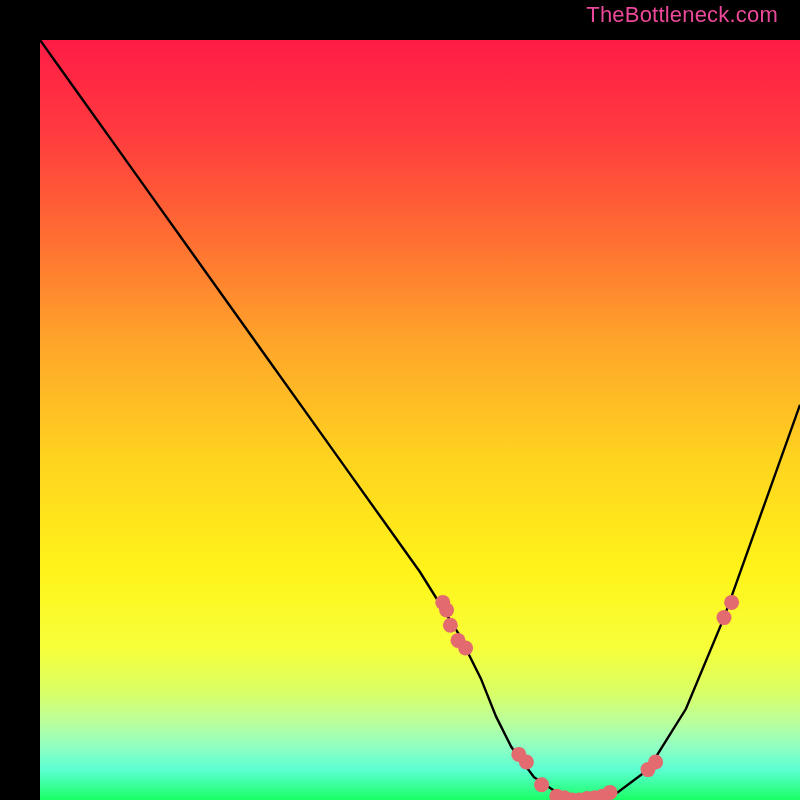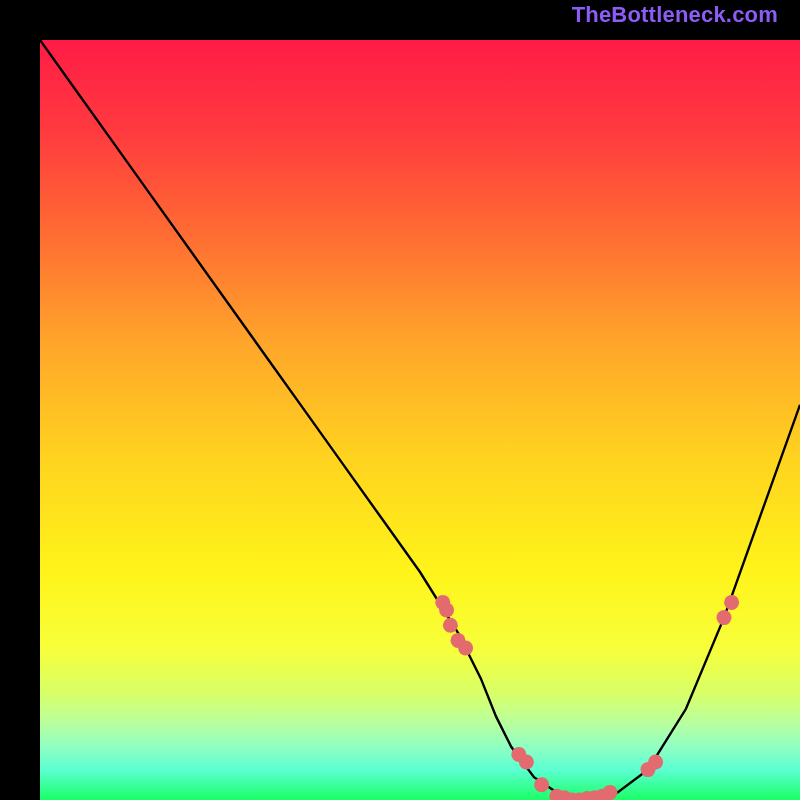--- a/index.html
+++ b/index.html
@@ -16,23 +16,23 @@
     left: 20px;
     top: 20px;
     width: 760px;
     height: 760px;
     background: #000;
   }
   .watermark {
     position: absolute;
     top: 2px;
     right: 22px;
-    color: #8b5cf6;
+    color: #ec4899;
     font-size: 22px;
-    font-weight: 700;
+    font-weight: 400;
     letter-spacing: 0.2px;
     z-index: 50;
   }
   .plot {
     position: absolute;
     left: 20px;
     top: 20px;
     width: 760px;
     height: 760px;
   }

